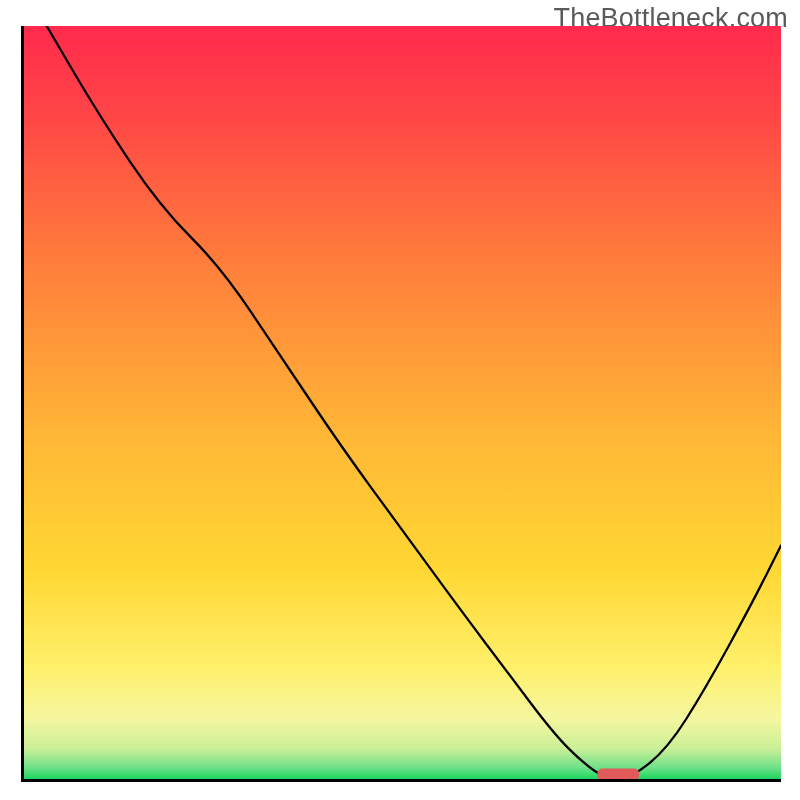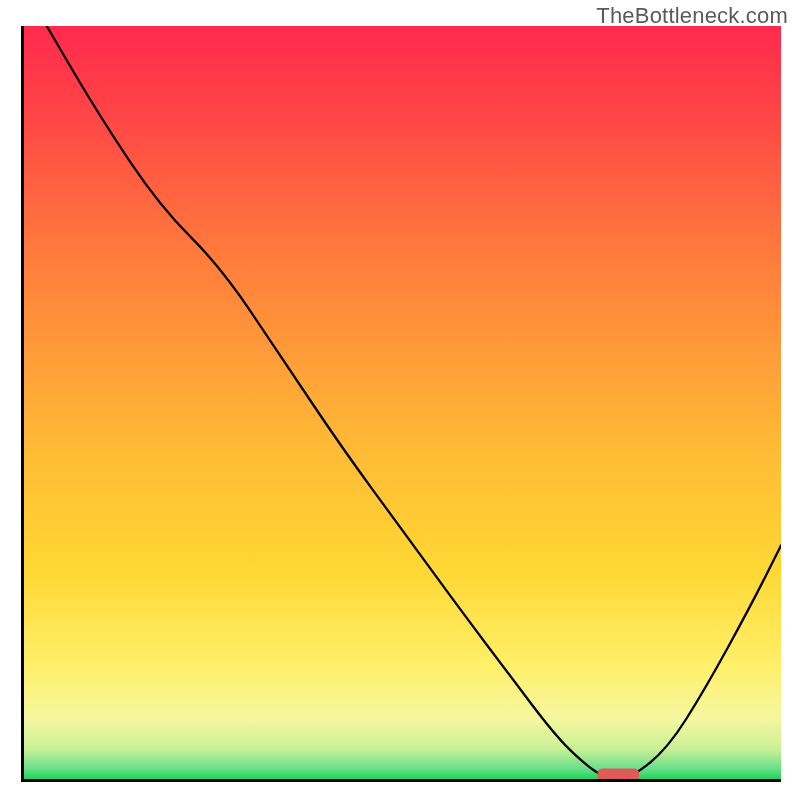--- a/index.html
+++ b/index.html
@@ -15,21 +15,21 @@
     position: relative;
     width: 800px;
     height: 800px;
     box-sizing: border-box;
   }
   .watermark {
     position: absolute;
     top: 3px;
     right: 12px;
     color: #5a5a5a;
-    font-size: 22px;
+    font-size: 27px;
     font-weight: 500;
     letter-spacing: 0.2px;
   }
   .plot-area {
     position: absolute;
     left: 21px;
     top: 26px;
     width: 760px;
     height: 756px;
     border-left: 3px solid #000;

